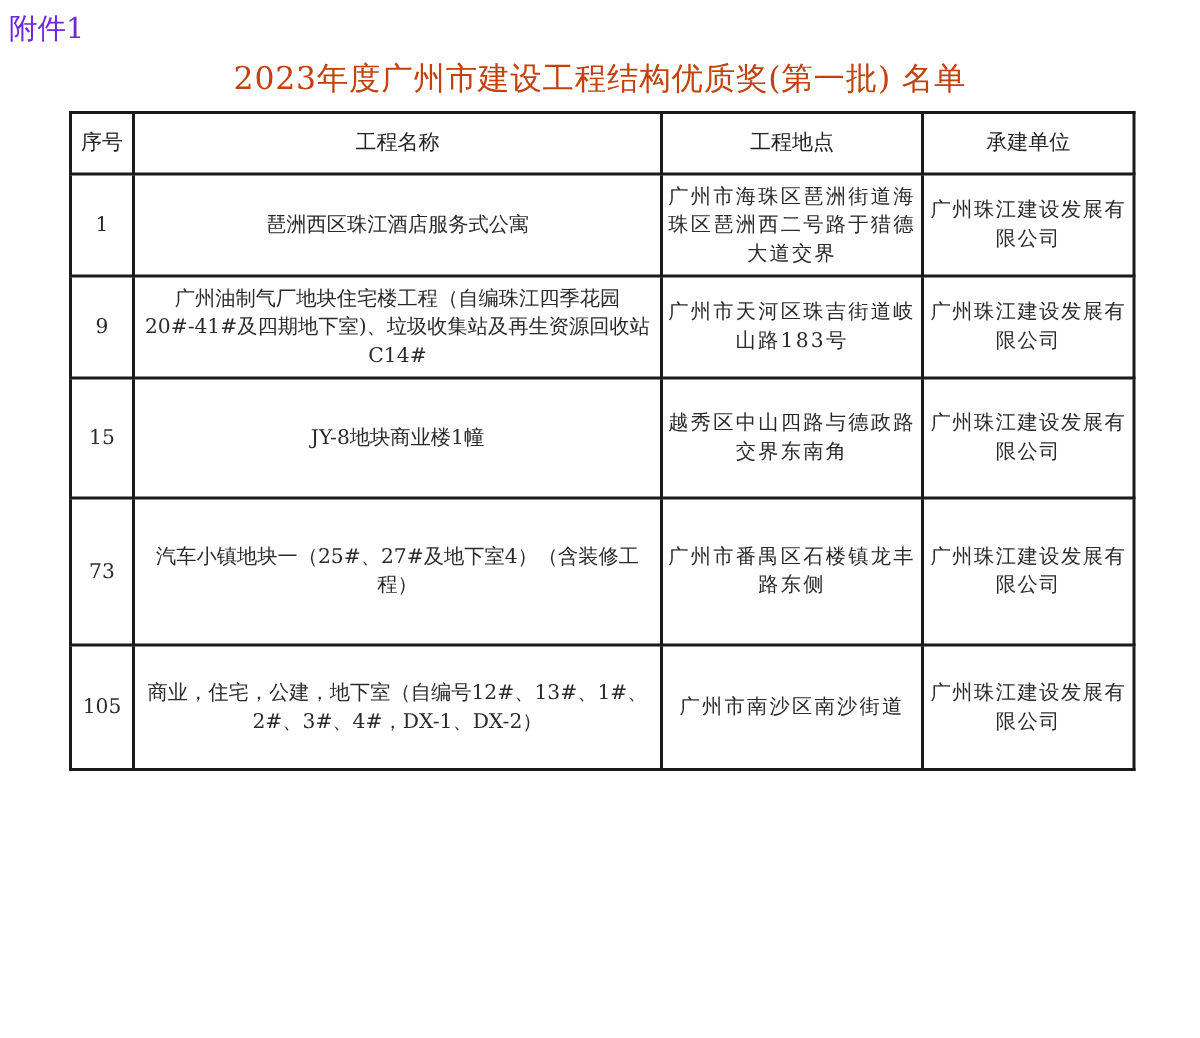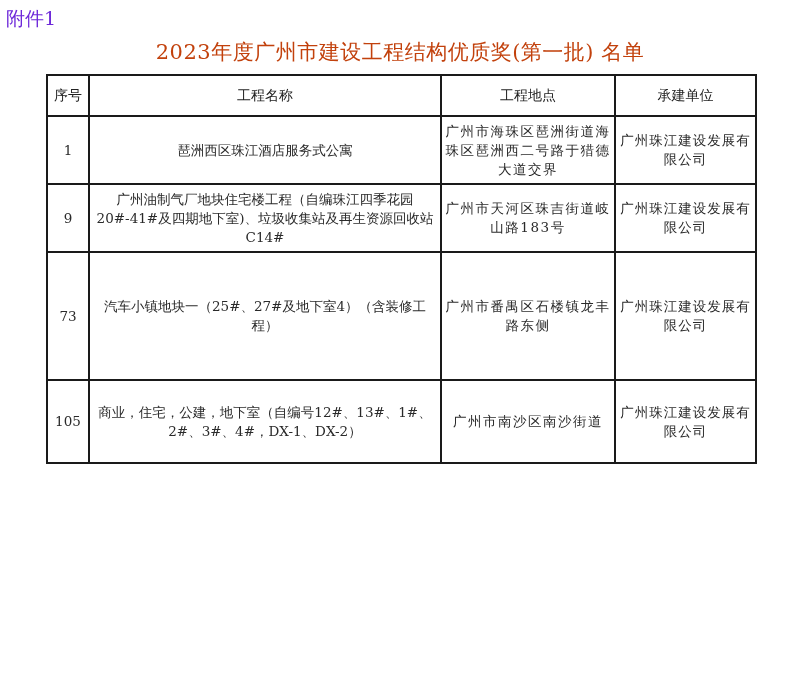--- a/index.html
+++ b/index.html
@@ -44,21 +44,27 @@
     <td>琶洲西区珠江酒店服务式公寓</td>
     <td class="loc">广州市海珠区琶洲街道海珠区琶洲西二号路于猎德大道交界</td>
     <td class="unit">广州珠江建设发展有限公司</td>
   </tr>
       <tr style="height: 68px;">
     <td>9</td>
     <td>广州油制气厂地块住宅楼工程（自编珠江四季花园20#-41#及四期地下室)、垃圾收集站及再生资源回收站C14#</td>
     <td class="loc">广州市天河区珠吉街道岐山路183号</td>
     <td class="unit">广州珠江建设发展有限公司</td>
   </tr>
-      <tr style="height: 128px; padding-left: 20px;">
+      <tr style="height: 80px;">
+    <td>15</td>
+    <td>JY-8地块商业楼1幢</td>
+    <td class="loc">越秀区中山四路与德政路交界东南角</td>
+    <td class="unit">广州珠江建设发展有限公司</td>
+  </tr>
+      <tr style="height: 98px; padding-left: 20px;">
     <td>73</td>
     <td>汽车小镇地块一（25#、27#及地下室4）（含装修工程）</td>
     <td class="loc">广州市番禺区石楼镇龙丰路东侧</td>
     <td class="unit">广州珠江建设发展有限公司</td>
   </tr>
       <tr style="height: 83px;">
     <td>105</td>
     <td>商业，住宅，公建，地下室（自编号12#、13#、1#、2#、3#、4#，DX-1、DX-2）</td>
     <td class="loc">广州市南沙区南沙街道</td>
     <td class="unit">广州珠江建设发展有限公司</td>

